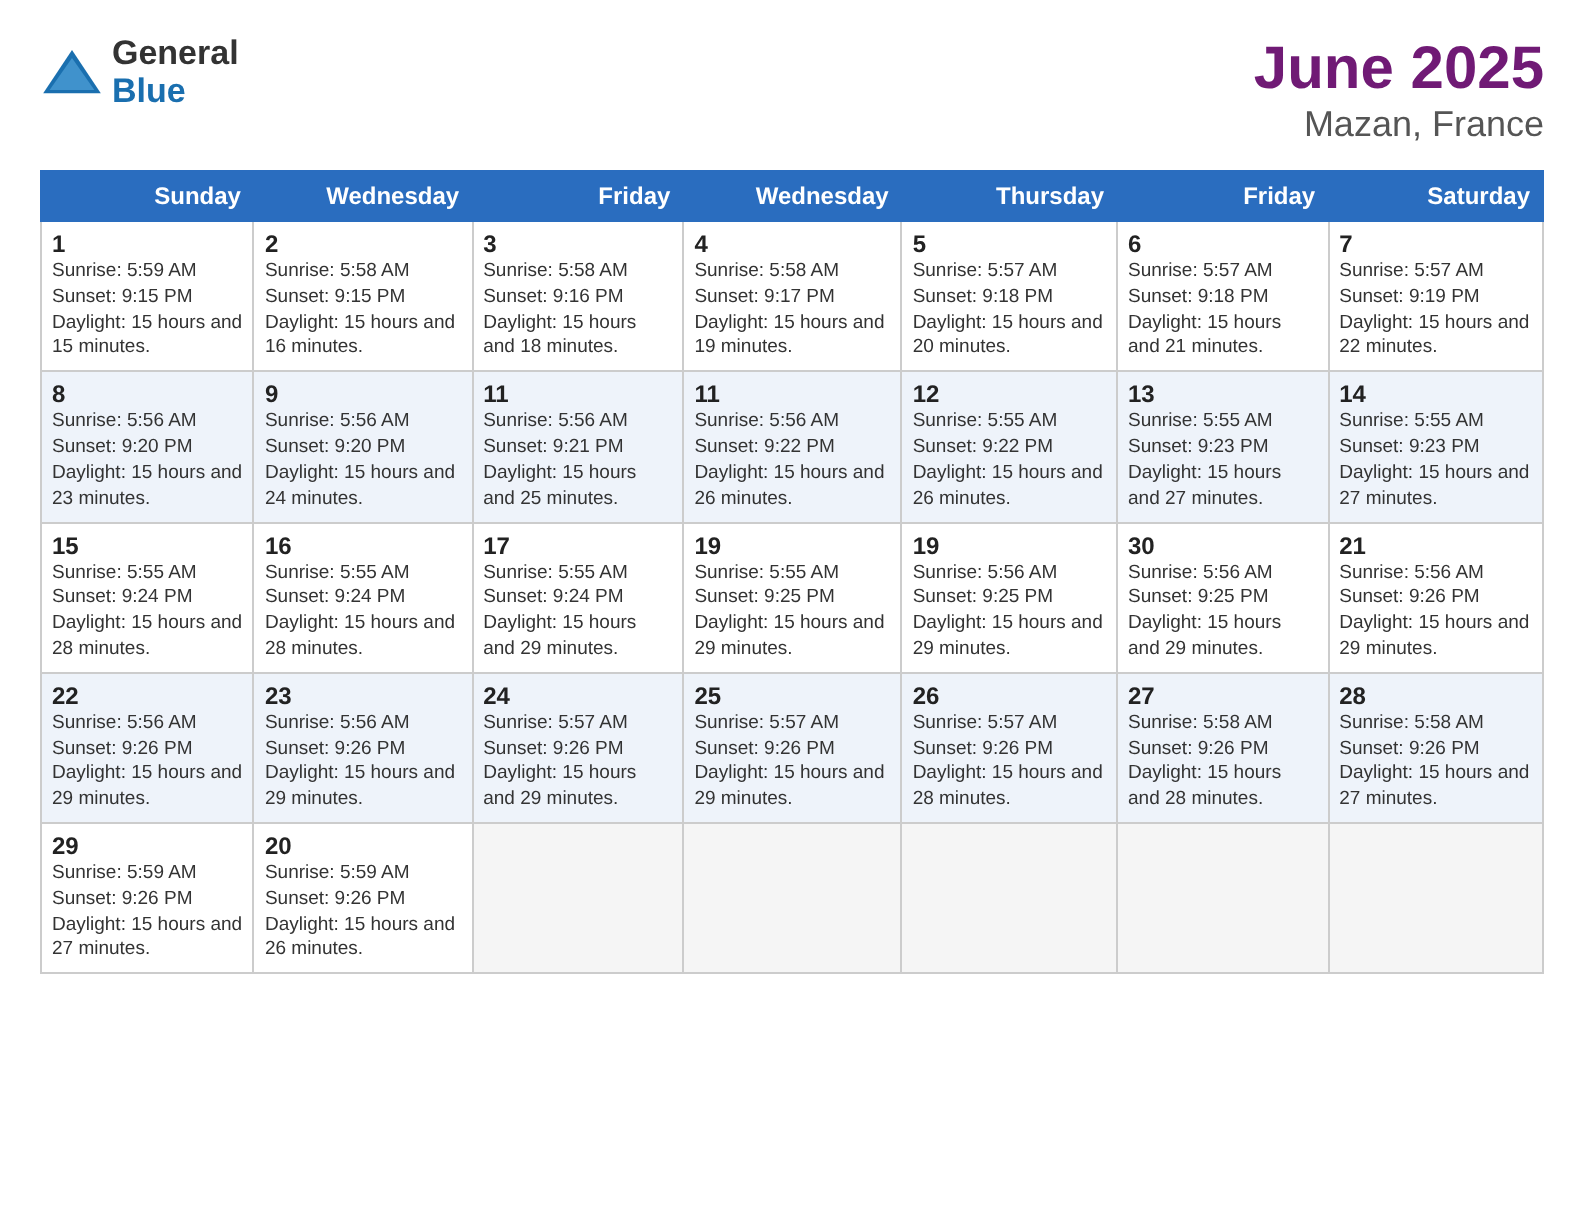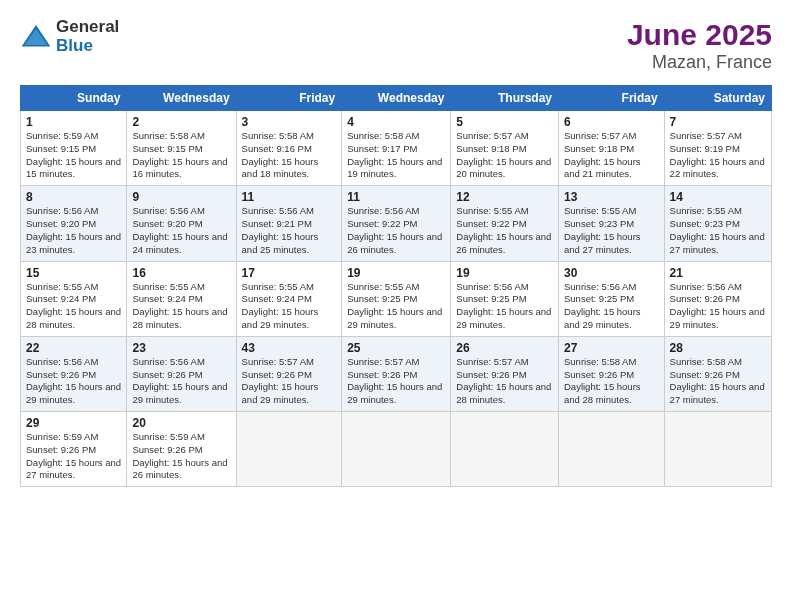--- a/index.html
+++ b/index.html
@@ -225,21 +225,21 @@
         <tr>
           <td>
     <div class="day-num">22</div>
     <div class="day-info">Sunrise: 5:56 AM<br>Sunset: 9:26 PM<br>Daylight: 15 hours and 29 minutes.</div>
   </td>
           <td>
     <div class="day-num">23</div>
     <div class="day-info">Sunrise: 5:56 AM<br>Sunset: 9:26 PM<br>Daylight: 15 hours and 29 minutes.</div>
   </td>
           <td>
-    <div class="day-num">43</div>
+    <div class="day-num">24</div>
     <div class="day-info">Sunrise: 5:57 AM<br>Sunset: 9:26 PM<br>Daylight: 15 hours and 29 minutes.</div>
   </td>
           <td>
     <div class="day-num">25</div>
     <div class="day-info">Sunrise: 5:57 AM<br>Sunset: 9:26 PM<br>Daylight: 15 hours and 29 minutes.</div>
   </td>
           <td>
     <div class="day-num">26</div>
     <div class="day-info">Sunrise: 5:57 AM<br>Sunset: 9:26 PM<br>Daylight: 15 hours and 28 minutes.</div>
   </td>

